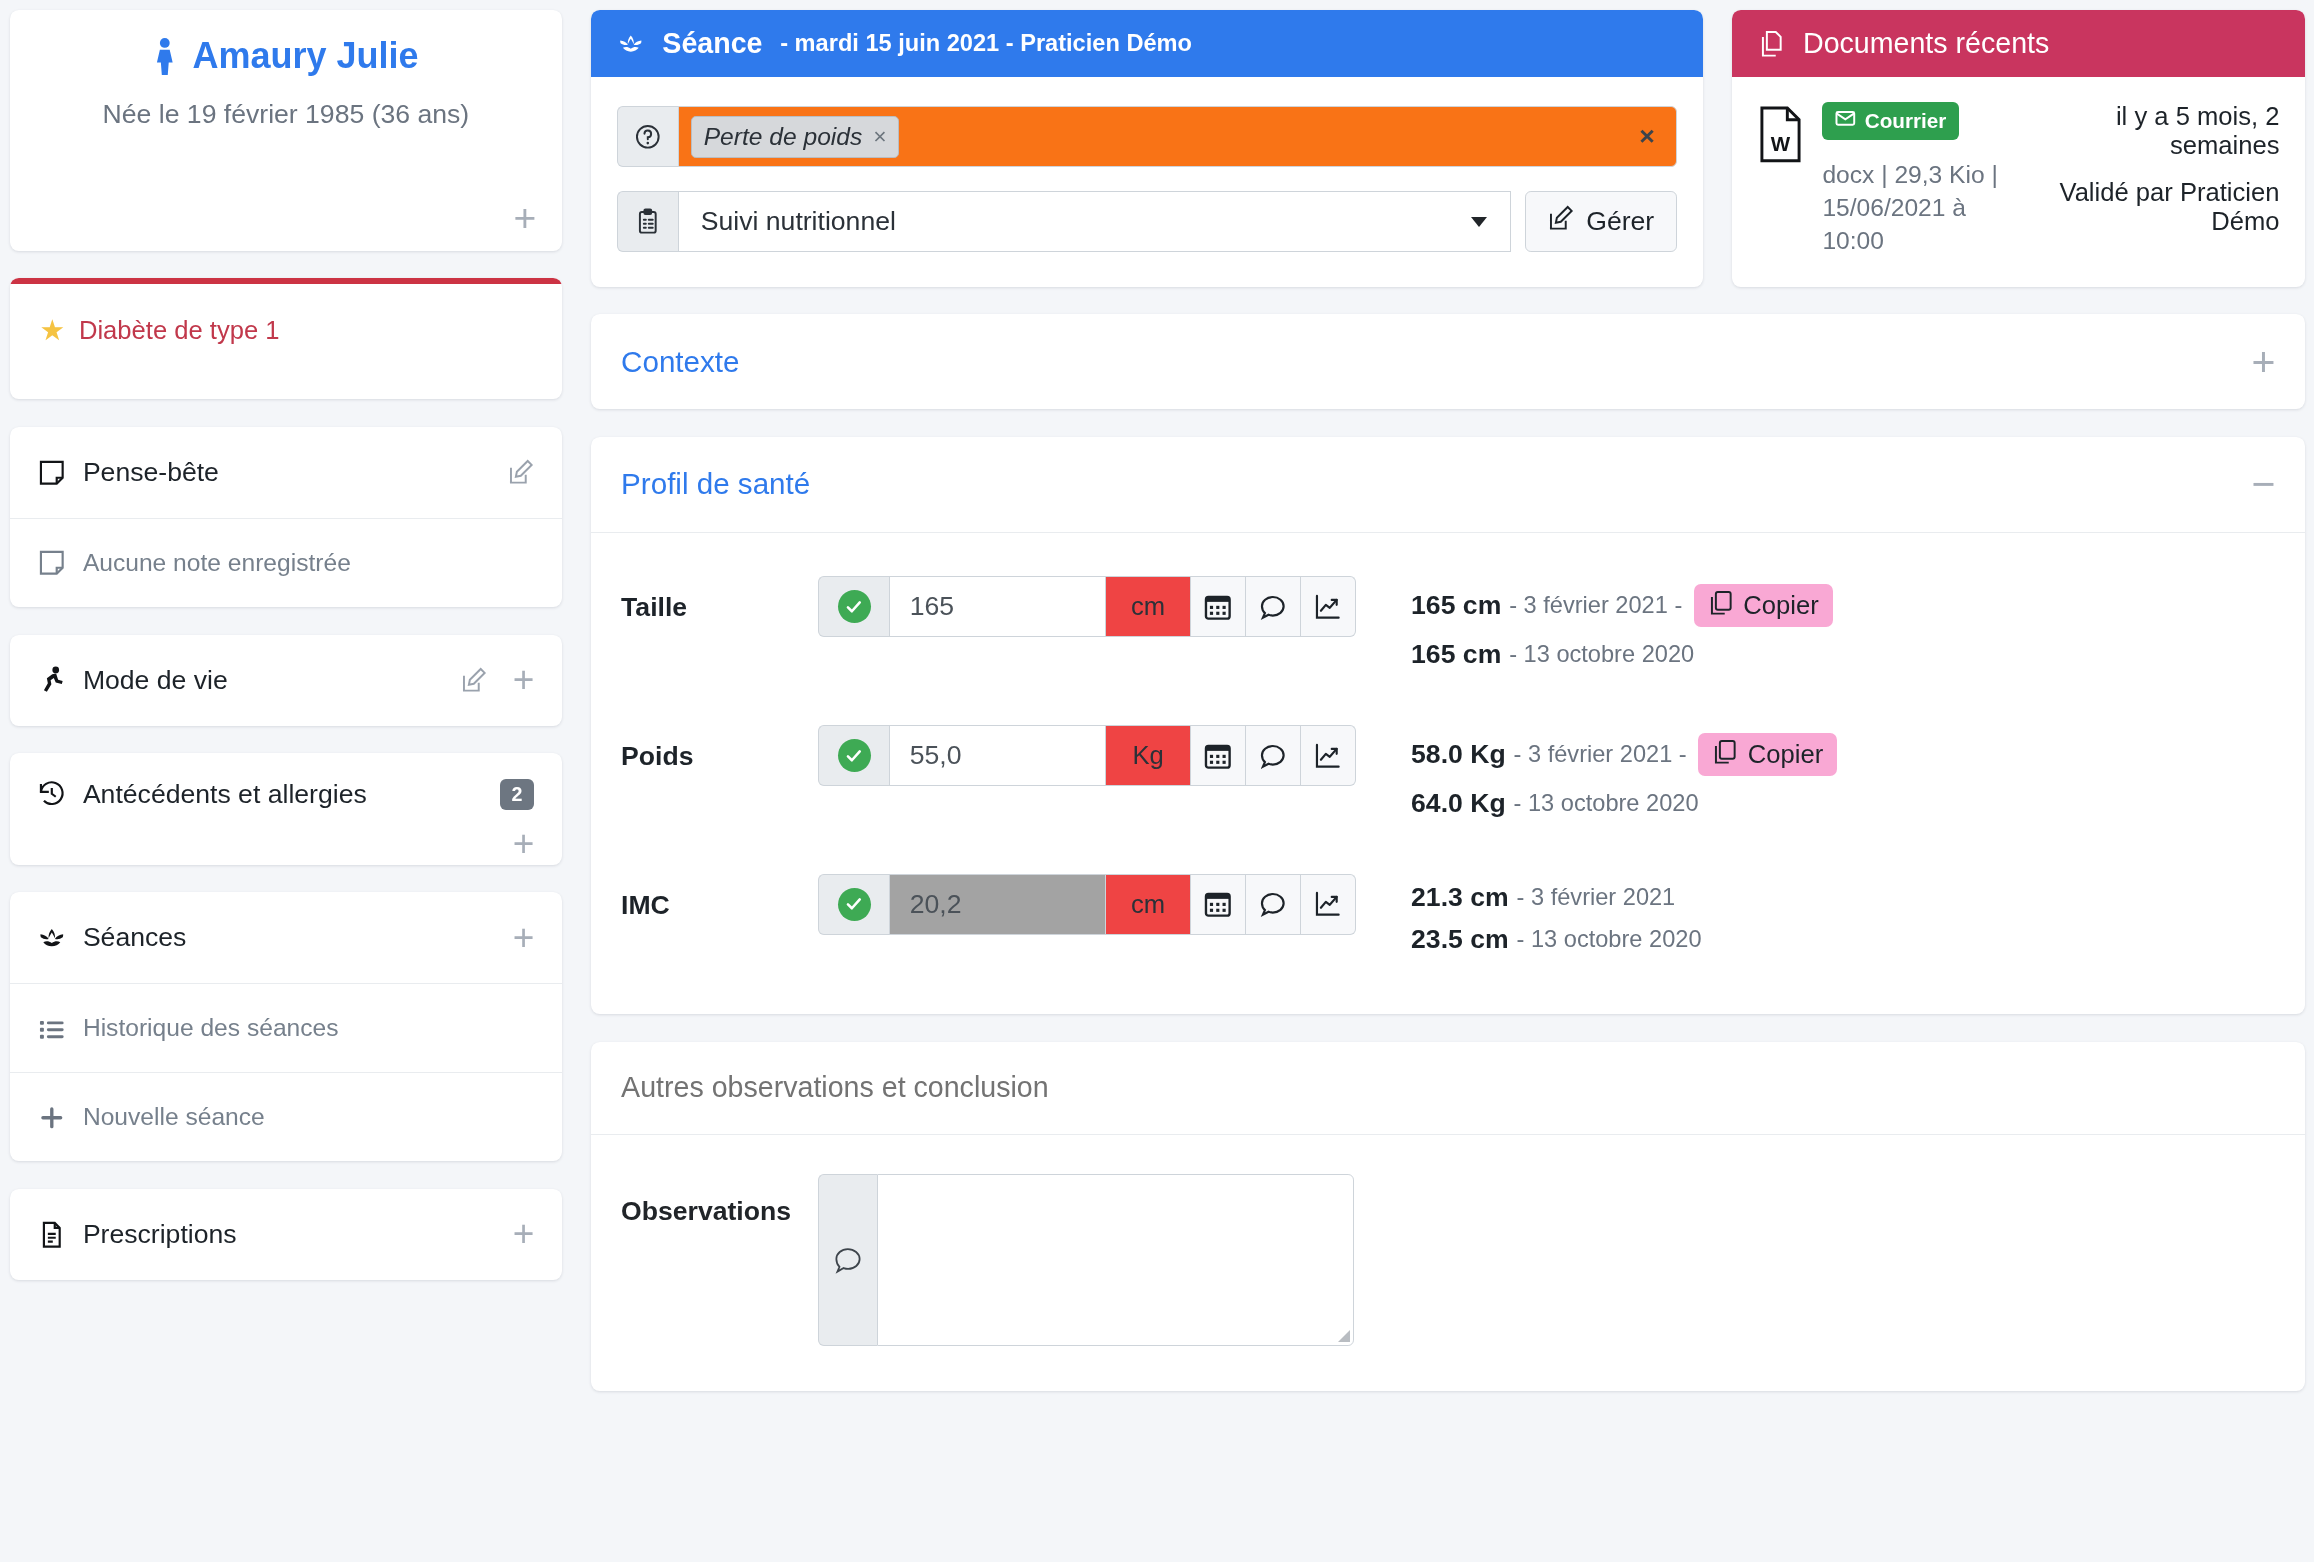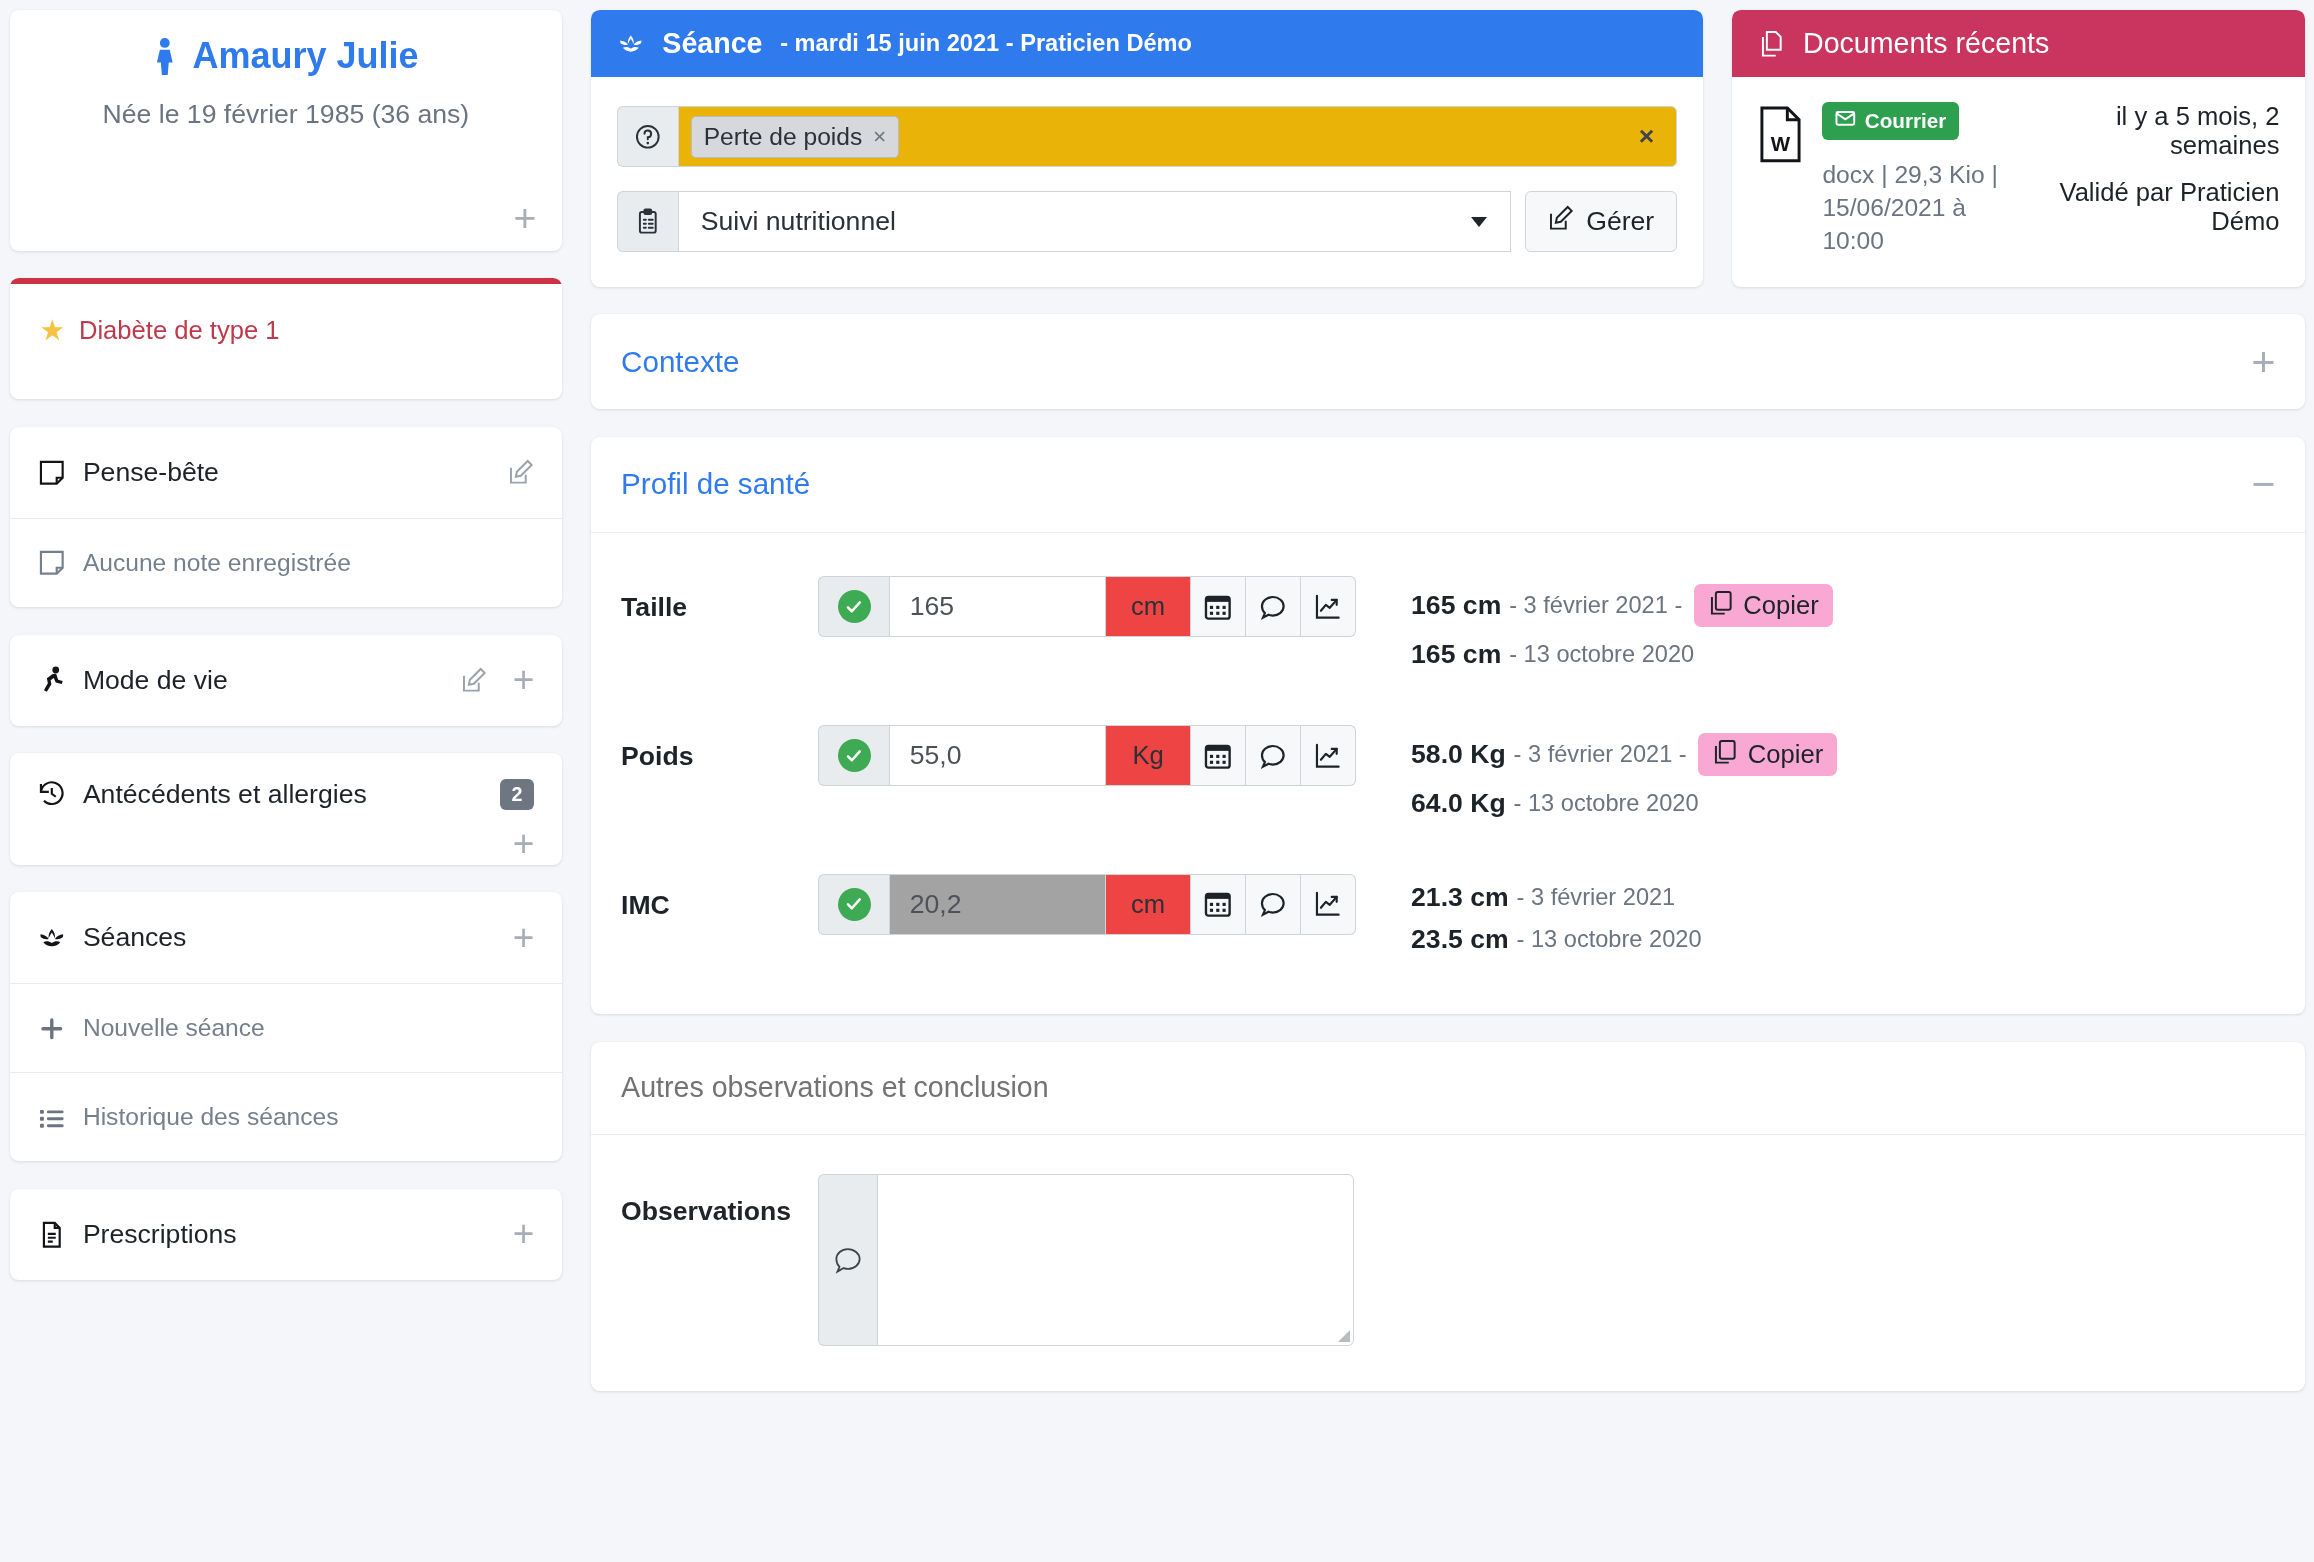--- a/index.html
+++ b/index.html
@@ -80,22 +80,22 @@
 
   .seance-body { padding: 29.6px 25.6px 33px; }
   .input-group { display: flex; align-items: stretch; margin-bottom: 23.6px; }
   .ig-addon {
     width: 61px; background: #e9ecef; border: 1px solid #ced4da; border-right: none;
     border-radius: 5.9px 0 0 5.9px; display: flex; align-items: center; justify-content: center;
     color: #2b3138;
   }
   .ig-addon svg { width: 27.6px; height: 27.6px; }
   .tag-field {
-    flex: 1; border: 1px solid #ced4da; border-radius: 0 5.9px 5.9px 0; background: #eab308;
-    display: flex; align-items: center; padding: 7.9px 11.8px; min-height: 61px; position: relative;
+    flex: 1; border: 1px solid #ced4da; border-radius: 0 5.9px 5.9px 0; background: #f97316;
+    display: flex; align-items: center; padding: 7.9px 11.8px; min-height: 61px; position: relative; font-style: italic;
   }
   .tag {
     background: #d6d8db; border: 1px solid #b9bdc2; border-radius: 4.9px;
     padding: 5.9px 11.8px; font-size: 24.6px; color: #2b3138;
     display: inline-flex; align-items: center; gap: 10.8px;
   }
   .tag .x { color: #6c757d; font-size: 22.7px; cursor: pointer; }
   .clear-x { position: absolute; right: 21.7px; color: #3d444b; font-size: 26.6px; font-weight: 700; cursor: pointer; }
 
   .select-row { display: flex; align-items: stretch; }
@@ -299,38 +299,38 @@
               <path d="M15 6c2.6 3 3.6 6.2 3.2 9.4C17 13 16 11 15 9.6 14 11 13 13 11.8 15.4 11.4 12.2 12.4 9 15 6z"></path>
               <path d="M3.5 11.5c3.6.3 6.4 2 8.4 4.6-2.8.7-5.6.2-8-1.6-.4-1-.5-2-.4-3zM26.5 11.5c.1 1 0 2-.4 3-2.4 1.8-5.2 2.3-8 1.6 2-2.6 4.8-4.3 8.4-4.6z"></path>
               <path d="M15 23.6c-3.6 0-6.7-1.6-8.6-4.2 2.6-1.3 5.8-1.2 8.6.9 2.8-2.1 6-2.2 8.6-.9-1.9 2.6-5 4.2-8.6 4.2z"></path>
             </svg>
         </span>
         <span class="label">Séances</span>
         <span class="plus-sm">+</span>
       </div>
       <div class="sec-row">
         <span class="lead-icon">
-          <svg viewBox="0 0 30 30" fill="none" stroke="#6b7480" stroke-width="3.4" stroke-linecap="round">
-              <path d="M15 6v18M6 15h18"></path>
-            </svg>
-        </span>
-        <span>Nouvelle séance</span>
-      </div>
-      <div class="sec-row">
-        <span class="lead-icon">
           <svg viewBox="0 0 30 30" fill="#6b7480">
               <rect x="3" y="7" width="4" height="4" rx="1"></rect>
               <rect x="3" y="14" width="4" height="4" rx="1"></rect>
               <rect x="3" y="21" width="4" height="4" rx="1"></rect>
               <rect x="10" y="7.5" width="17" height="3" rx="1.5"></rect>
               <rect x="10" y="14.5" width="17" height="3" rx="1.5"></rect>
               <rect x="10" y="21.5" width="17" height="3" rx="1.5"></rect>
             </svg>
         </span>
         <span>Historique des séances</span>
+      </div>
+      <div class="sec-row">
+        <span class="lead-icon">
+          <svg viewBox="0 0 30 30" fill="none" stroke="#6b7480" stroke-width="3.4" stroke-linecap="round">
+              <path d="M15 6v18M6 15h18"></path>
+            </svg>
+        </span>
+        <span>Nouvelle séance</span>
       </div>
     </section>
 
     <section class="card sec-card">
       <div class="sec-head">
         <span class="lead-icon">
           <svg viewBox="0 0 30 30" fill="none" stroke="#121417" stroke-width="2.2">
               <path d="M7 3h11l5 5v19H7z"></path>
               <path d="M18 3v5h5"></path>
               <path d="M11 14h8M11 18h8M11 22h5"></path>

